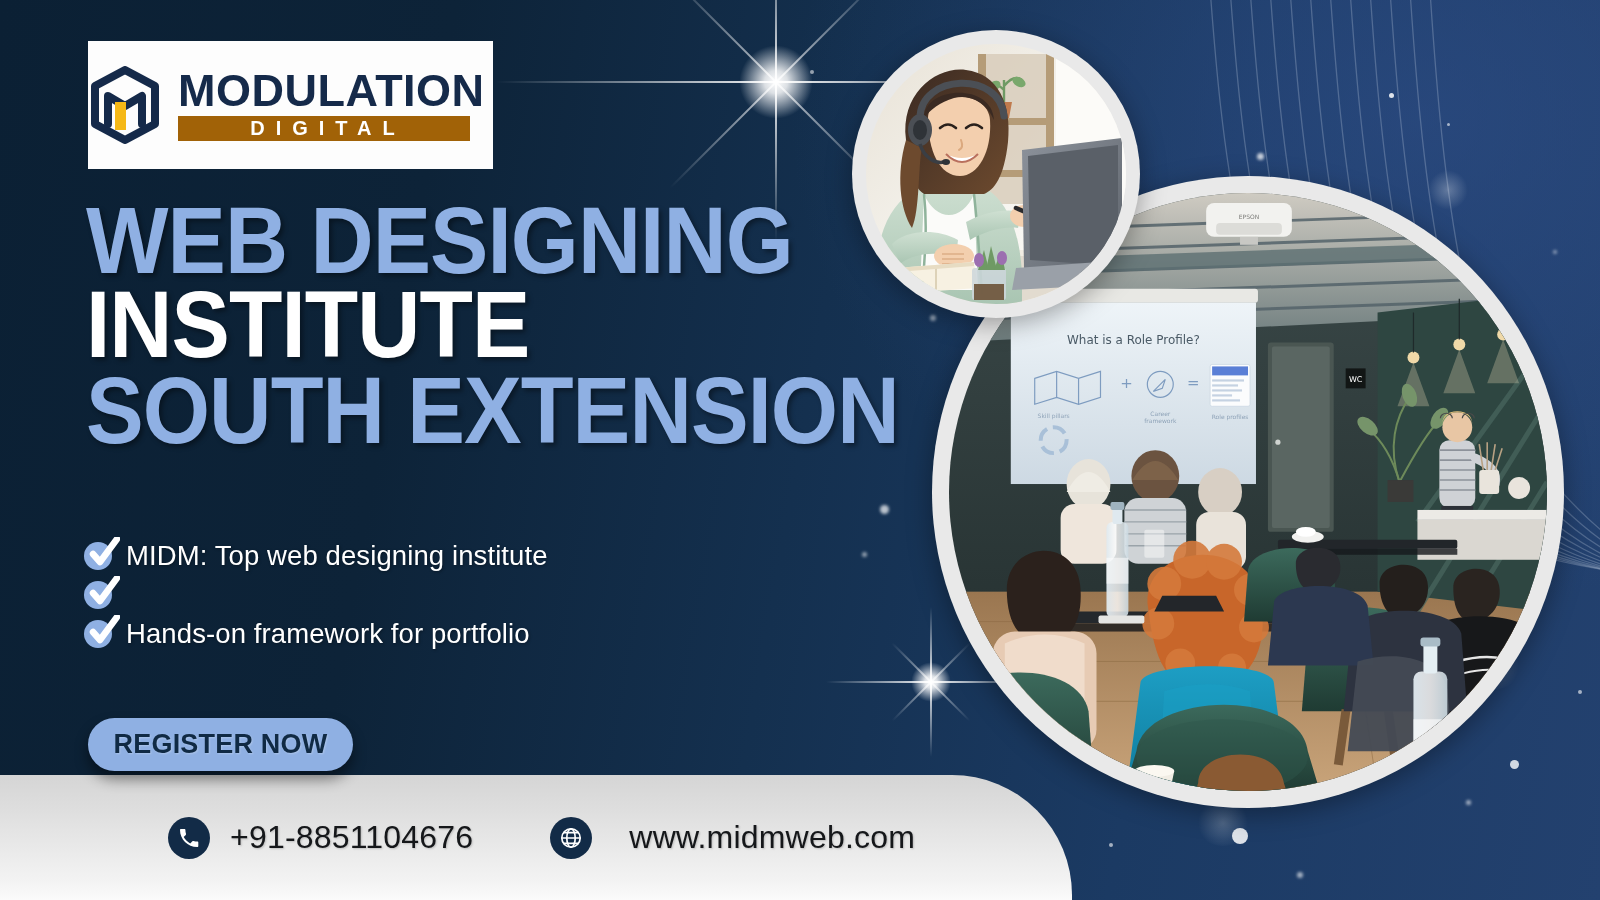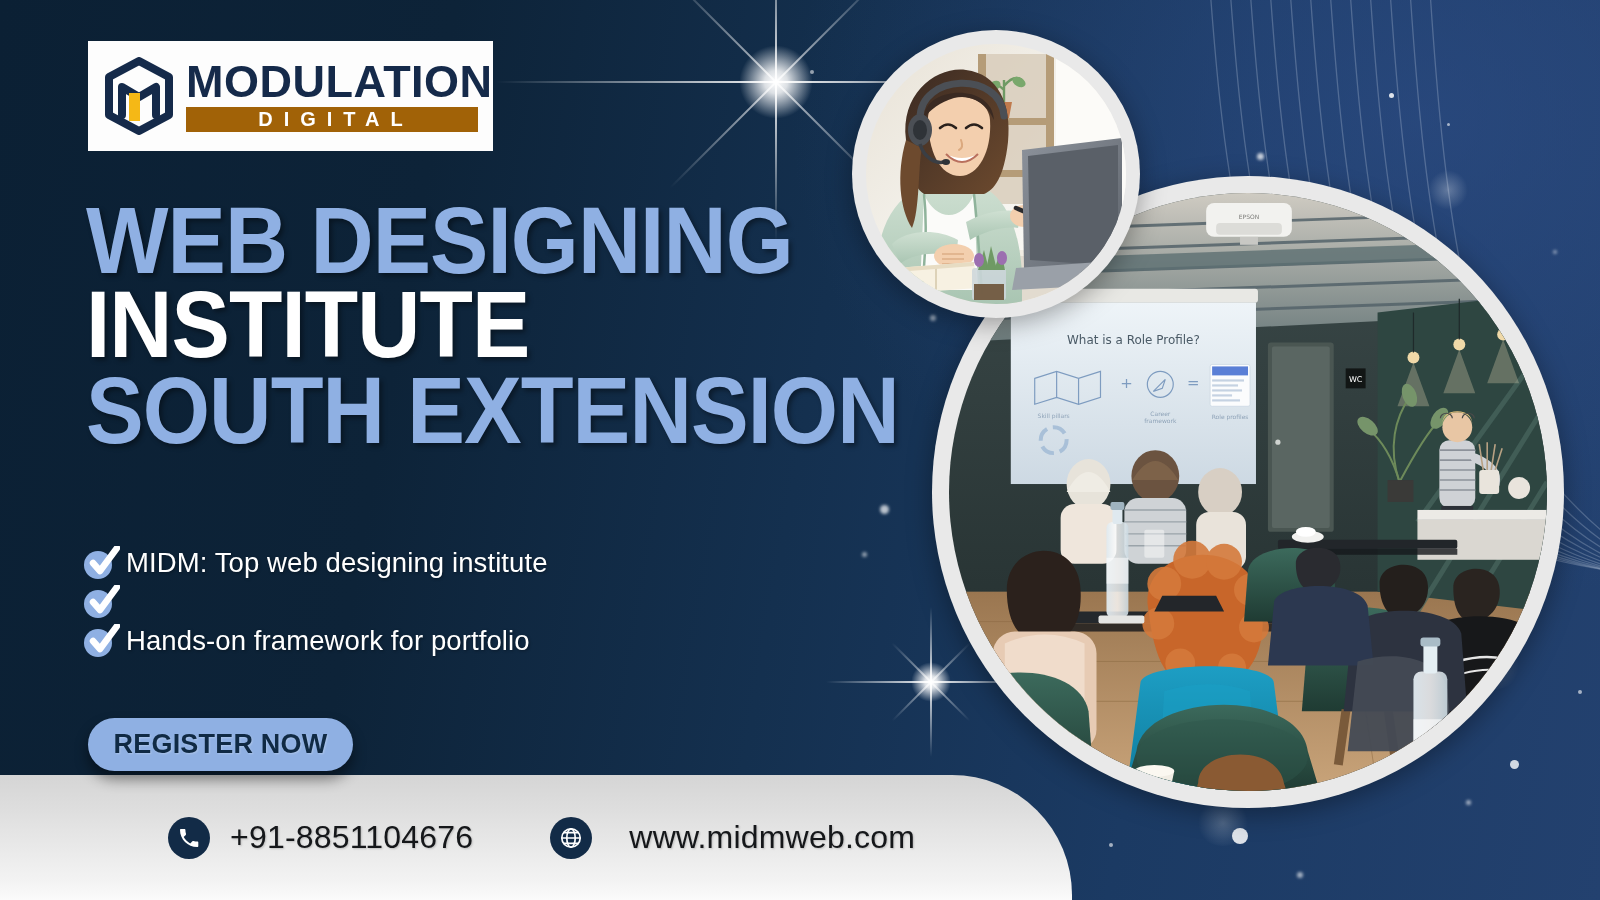--- a/index.html
+++ b/index.html
@@ -28,22 +28,22 @@
   }
   .star .ray-h { height:1.6px; border-radius:2px;
     background:linear-gradient(90deg, rgba(255,255,255,0) 0%, rgba(255,255,255,.95) 50%, rgba(255,255,255,0) 100%); }
   .star .ray-v { width:1.6px; border-radius:2px;
     background:linear-gradient(180deg, rgba(255,255,255,0) 0%, rgba(255,255,255,.95) 50%, rgba(255,255,255,0) 100%); }
   .star .core { border-radius:50%;
     background:radial-gradient(circle, rgba(255,255,255,1) 0%, rgba(255,255,255,.85) 22%, rgba(255,255,255,0) 70%); }
 
   
   #logo-box {
-    position:absolute; left:88px; top:41px; width:405px; height:110px;
-    background:#fdfdfd; display:flex; align-items:center; padding-left:14px; gap:10px;
+    position:absolute; left:88px; top:41px; width:405px; height:128px;
+    background:#fdfdfd; display:flex; align-items:center; gap:16px;
   }
   #logo-wordmark { display:flex; flex-direction:column; gap:3px; }
   #logo-name {
     font-family:"Liberation Sans", sans-serif; font-weight:700; font-size:45px;
     letter-spacing:.5px; color:#152a4a; line-height:.96; transform:scaleX(1.0);
   }
   #logo-sub {
     background:#a16207; color:#ffffff; font-weight:700; font-size:20px;
     letter-spacing:11px; text-align:center; padding:2px 0 3px 8px; line-height:1;
     width:292px;
@@ -57,21 +57,21 @@
     text-shadow:3px 3px 5px rgba(0,0,0,.40);
     white-space:nowrap;
   }
   .hl-blue  { color:#8fb0e3; font-size:96px; }
   .hl-white { color:#ffffff; font-size:96px; }
   #hl-1 { font-size:95px; }
   #hl-2 { font-size:95px; margin-top:6px; }
   #hl-3 { font-size:94px; margin-top:8px; }
 
   #bullets { position:absolute; left:84px; top:540px; }
-  .bullet { display:flex; align-items:flex-end; gap:12px; height:39px; }
+  .bullet { display:flex; align-items:flex-start; gap:12px; height:39px; }
   .check-icon { position:relative; width:30px; height:30px; flex:0 0 30px; }
   .check-icon .circ {
     position:absolute; left:0; top:2px; width:28px; height:28px; border-radius:50%;
     background:#8fb0e3;
   }
   .check-icon svg { position:absolute; left:2px; top:-3px; }
   .bullet-text {
     color:#ffffff; font-size:27.5px; font-weight:400; letter-spacing:.1px;
     text-shadow:1px 1px 3px rgba(0,0,0,.35); white-space:nowrap;
   }

